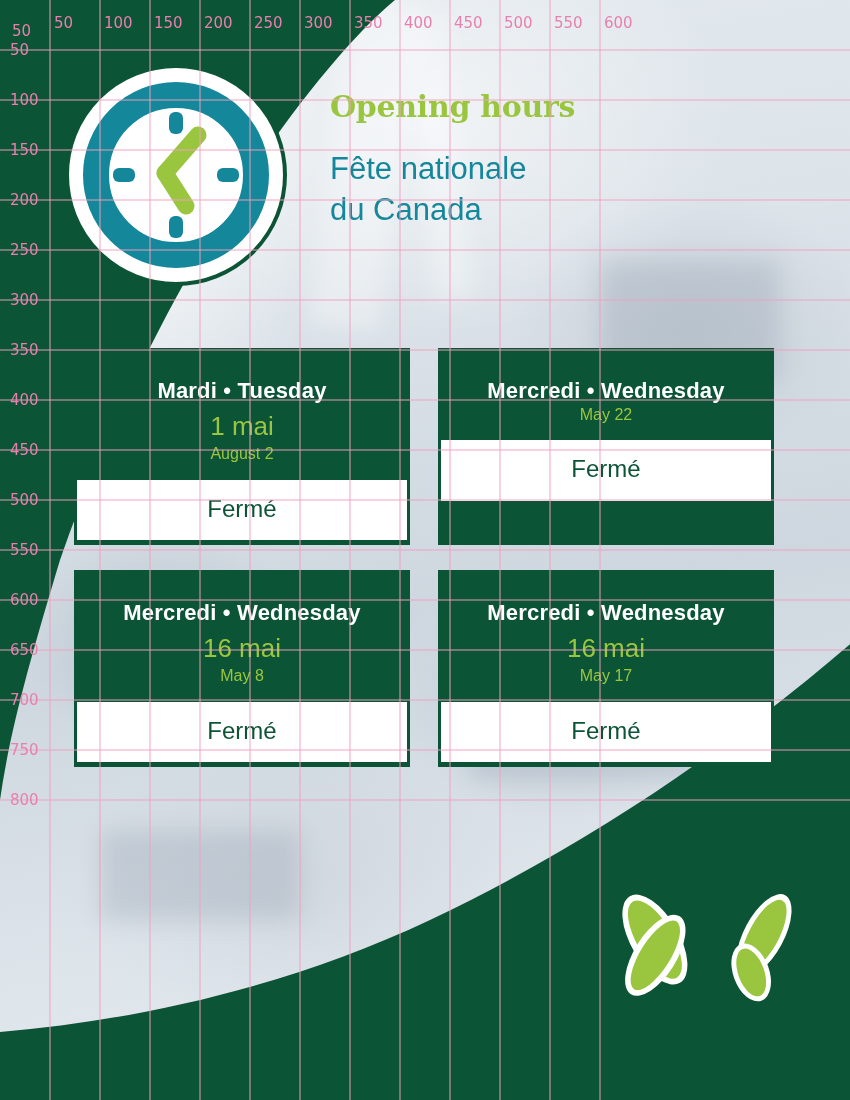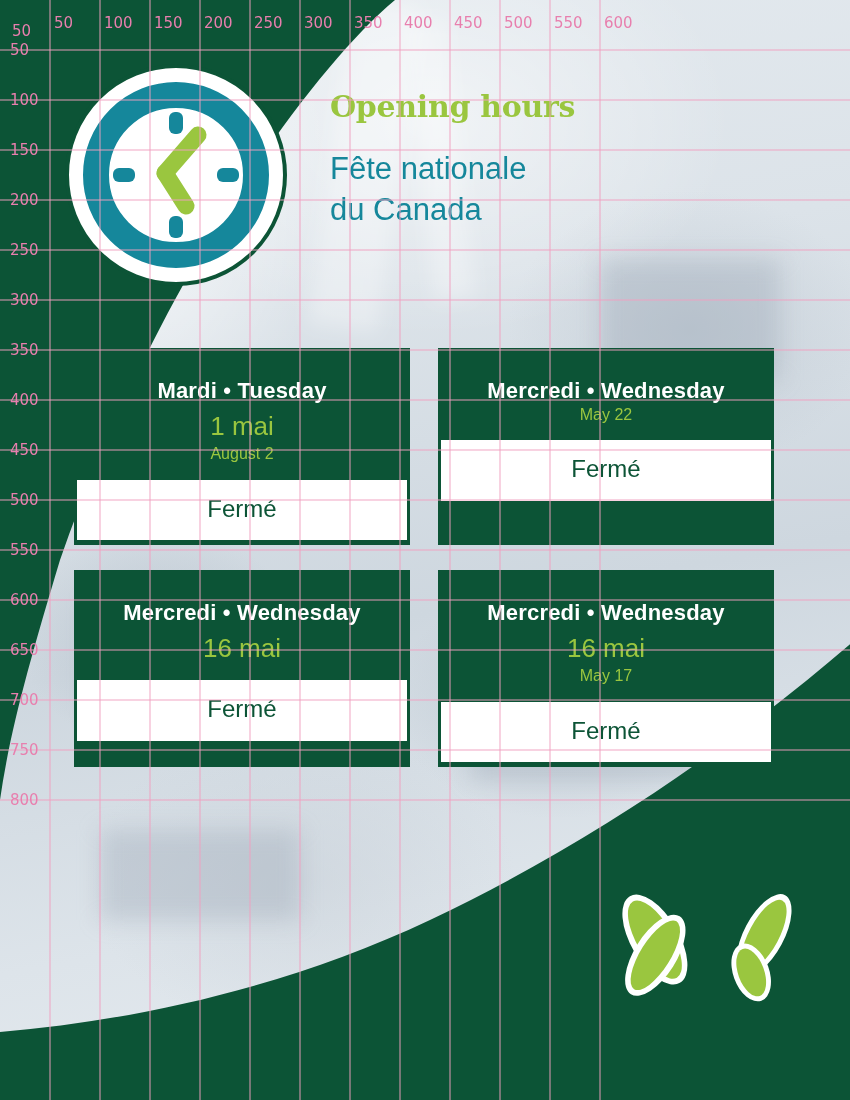--- a/index.html
+++ b/index.html
@@ -248,20 +248,21 @@
       </div>
       <div class="card-status">
         <div class="card-status-text">Fermé</div>
       </div>
     </div>
 
     <div class="card">
       <div class="card-head">
         <div class="card-day">Mercredi • Wednesday</div>
         <div class="card-date-fr">16 mai</div>
+        <div class="card-date-en">May 8</div>
       </div>
       <div class="card-status">
         <div class="card-status-text">Fermé</div>
       </div>
     </div>
 
     <div class="card">
       <div class="card-head">
         <div class="card-day">Mercredi • Wednesday</div>
         <div class="card-date-fr">16 mai</div>

